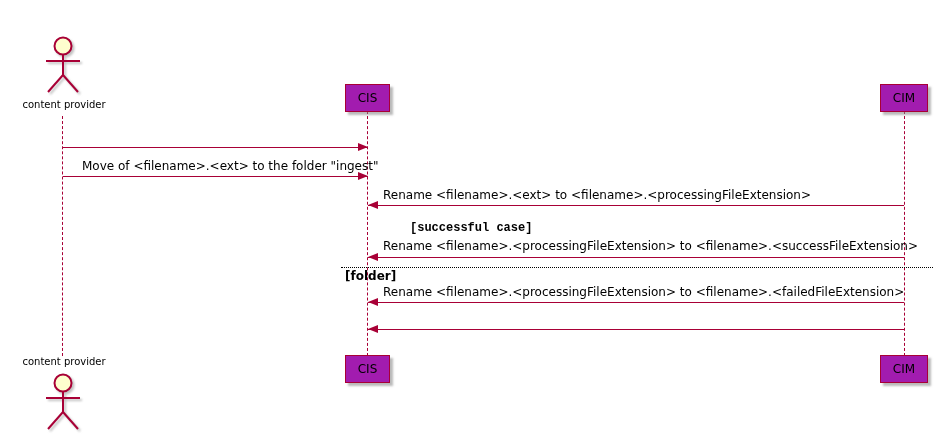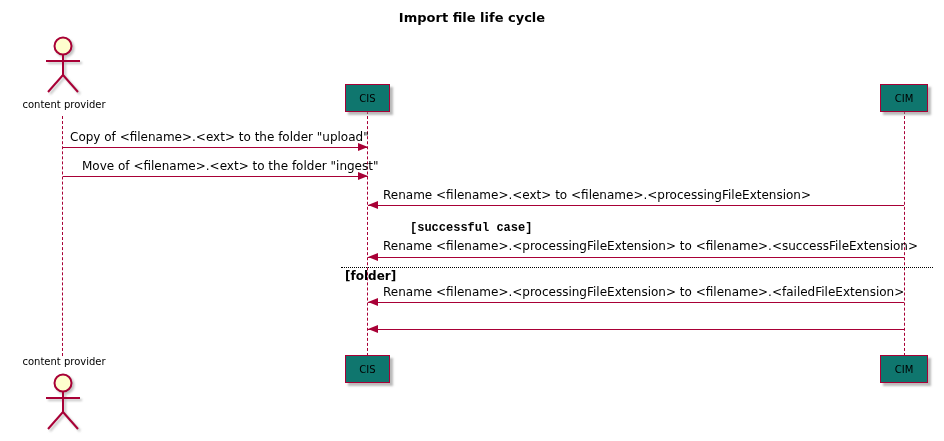--- a/index.html
+++ b/index.html
@@ -17,23 +17,23 @@
     text-align: center; font-weight: bold; font-size: 13px;
   }
   
   .lifeline { position: absolute; width: 0; border-left: 1px dashed #A80036; }
   .ll-actor { left: 62px; top: 116px; height: 240px; }
   .ll-cis   { left: 367px; top: 111px; height: 245px; }
   .ll-cim   { left: 904px; top: 111px; height: 245px; }
   
   .pbox {
     position: absolute;
-    background: #0f766e; border: 1.6px solid #A80036;
+    background: #a21caf; border: 1.6px solid #A80036;
     box-shadow: 3px 3px 2px rgba(130,130,130,0.55);
-    font-size: 10px; display: flex; align-items: center; justify-content: center;
+    font-size: 12px; display: flex; align-items: center; justify-content: center;
   }
   .cis-top { left: 345px; top: 84px;  width: 45px; height: 28px; }
   .cim-top { left: 880px; top: 84px;  width: 48px; height: 28px; }
   .cis-bot { left: 345px; top: 355px; width: 45px; height: 28px; }
   .cim-bot { left: 880px; top: 355px; width: 48px; height: 28px; }
   
   .actor-svg { position: absolute; filter: drop-shadow(2.5px 2.5px 1px rgba(130,130,130,0.5)); }
   .actor-svg.top { left: 40px; top: 35px; }
   .actor-svg.bot { left: 40px; top: 372px; }
   .actor-label {
@@ -78,39 +78,37 @@
   .g1 { left: 410px; top: 221px; font-family: Liberation Mono, monospace; }
   .g2 { left: 345px; top: 269px; }
   .alt-divider { position: absolute; left: 341px; top: 267px; width: 592px;
                  height: 0; border-top: 1.3px dotted #000; }
 </style>
 </head>
 <body>
 
 <div class="canvas">
 
-  <div class="title">Import file life cycle</div>
 
   <div class="lifeline ll-actor"></div>
   <div class="lifeline ll-cis"></div>
   <div class="lifeline ll-cim"></div>
 
   <svg class="actor-svg top" width="46" height="60" viewBox="0 0 46 60">
     <circle cx="23" cy="11" r="8.5" fill="#FEFECE" stroke="#A80036" stroke-width="2"></circle>
     <line x1="23" y1="19.5" x2="23" y2="40" stroke="#A80036" stroke-width="2"></line>
     <line x1="6" y1="26" x2="40" y2="26" stroke="#A80036" stroke-width="2"></line>
     <line x1="23" y1="40" x2="8" y2="57" stroke="#A80036" stroke-width="2"></line>
     <line x1="23" y1="40" x2="38" y2="57" stroke="#A80036" stroke-width="2"></line>
   </svg>
   <div class="actor-label top">content provider</div>
 
   <div class="pbox cis-top">CIS</div>
   <div class="pbox cim-top">CIM</div>
 
-  <div class="msg-label m1-label">Copy of &lt;filename&gt;.&lt;ext&gt; to the folder "upload"</div>
   <div class="msg-line m1-line"></div>
   <div class="arr right m1-arr"></div>
 
   <div class="msg-label m2-label">Move of &lt;filename&gt;.&lt;ext&gt; to the folder "ingest"</div>
   <div class="msg-line m2-line"></div>
   <div class="arr right m2-arr"></div>
 
   <div class="msg-label m3-label">Rename &lt;filename&gt;.&lt;ext&gt; to &lt;filename&gt;.&lt;processingFileExtension&gt;</div>
   <div class="msg-line m3-line"></div>
   <div class="arr left m3-arr"></div>

